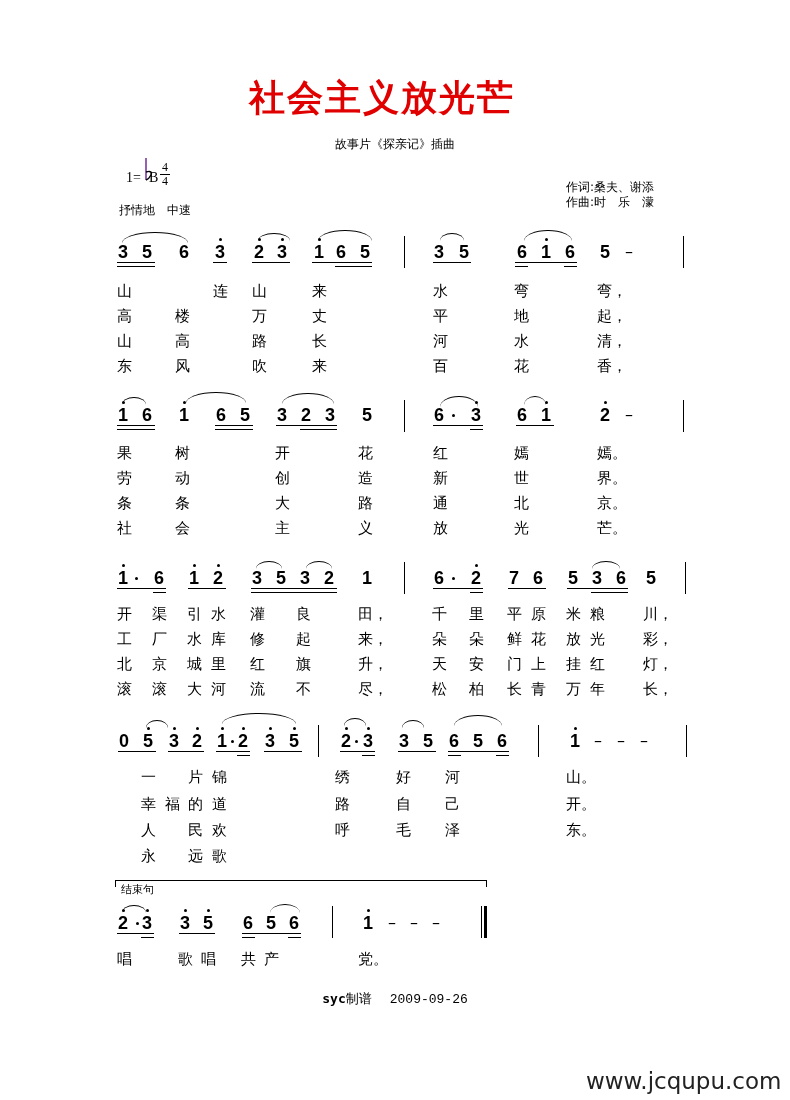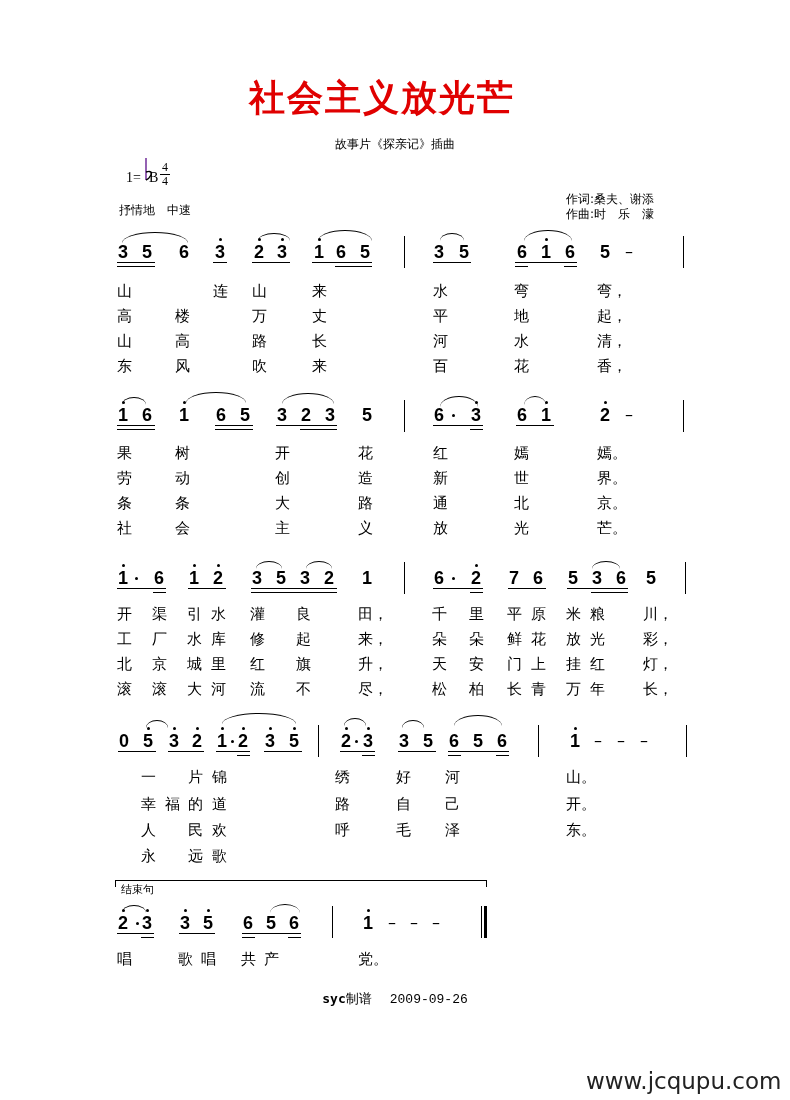--- a/index.html
+++ b/index.html
@@ -7,21 +7,21 @@
          font-family:"DejaVu Sans", sans-serif; color:#000; }
   .abs { position:absolute; }
   .title { left:0; width:764px; top:74px; text-align:center; color:#e00000;
            font-family:"DejaVu Serif", serif; font-size:36px; font-weight:bold; letter-spacing:2px; }
   .subtitle { left:0; width:790px; top:136px; text-align:center; font-size:12px; }
   .key { left:126px; top:170px; font-family:"Liberation Serif", serif; font-size:14px; }
   .flat { position:absolute; left:143px; top:158px; width:12px; height:26px; }
   .ts { left:160px; top:161px; font-family:"Liberation Serif", serif; font-size:12px; line-height:13px; text-align:center; width:10px; }
   .ts .bar { border-top:1px solid #000; margin:0; }
   .tempo { left:119px; top:202px; font-size:12px; word-spacing:8px; }
-  .credits { left:566px; top:180px; font-size:12px; line-height:15px;margin-top:12px; }
+  .credits { left:566px; top:180px; font-size:12px; line-height:15px; }
   .n { position:absolute; font-family:"Liberation Sans", sans-serif; font-weight:bold; font-size:18px; width:14px; text-align:center; line-height:20px; }
   .dot-hi { position:absolute; width:3px; height:3px; background:#000; border-radius:50%; }
   .dot-lo { position:absolute; width:3px; height:3px; background:#000; border-radius:50%; }
   .u { position:absolute; height:0; border-top:1.5px solid #000; }
   .bl { position:absolute; width:0; border-left:1.5px solid #000; height:32px; }
   .blthick { position:absolute; width:3px; background:#000; height:32px; }
   .dash { position:absolute; font-size:16px; font-weight:normal; }
   .slur { position:absolute; border-top:1.5px solid #000; border-radius:50% 50% 0 0 / 100% 100% 0 0; height:10px; }
   .lyr { position:absolute; font-size:15px; line-height:16px; }
   .endbox { left:115px; top:880px; width:370px; height:6px; border-top:1px solid #000; border-left:1px solid #000; border-right:1px solid #000; }

